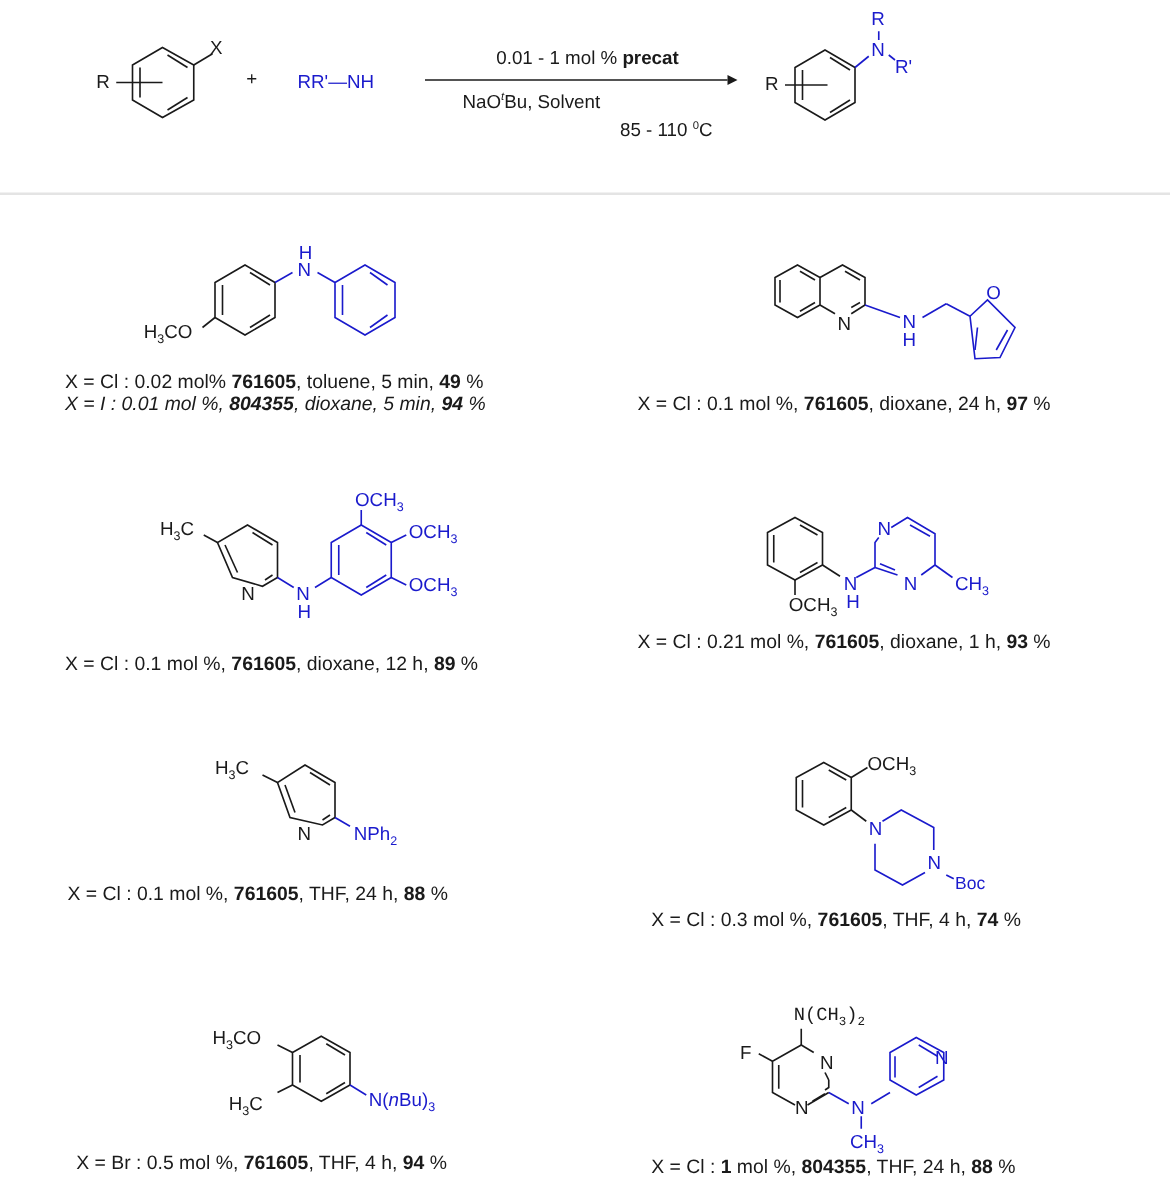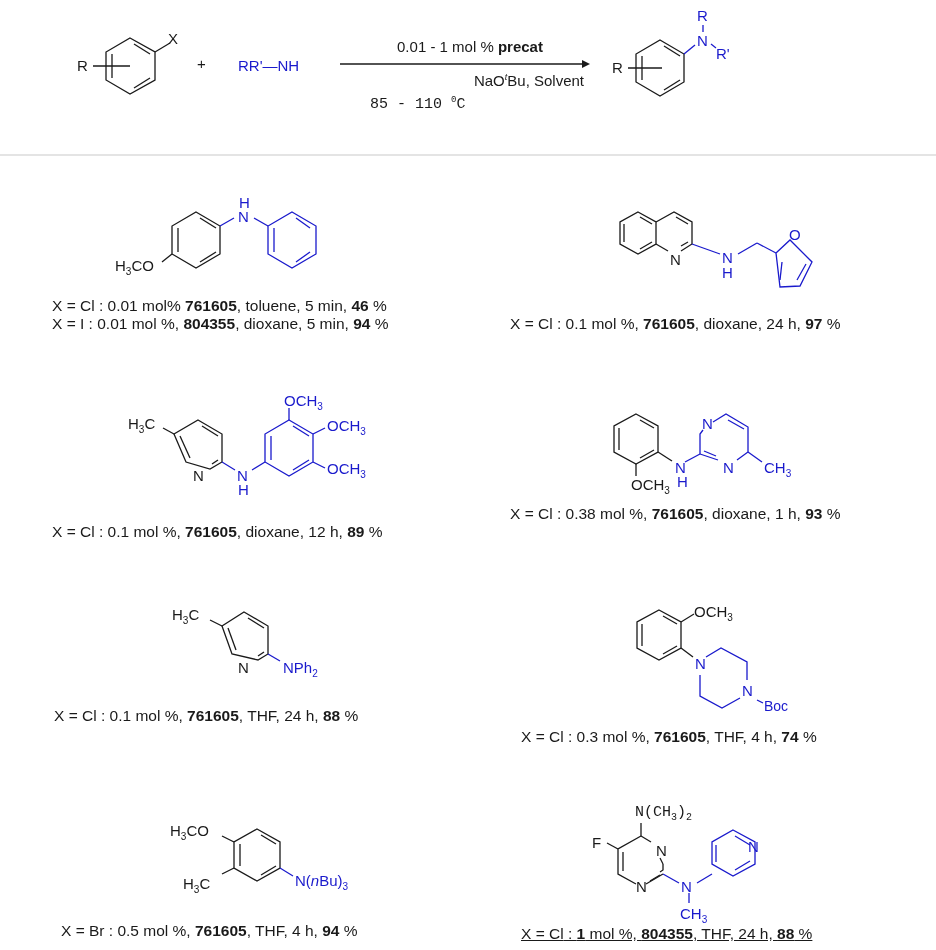--- a/index.html
+++ b/index.html
@@ -176,22 +176,22 @@
     </g>
   </g>
 </svg>
 
 <div class="abs lbl" style="left:77px;top:57px;">R</div>
 <div class="abs lbl" style="left:168px;top:30px;">X</div>
 <div class="abs lbl" style="left:197px;top:55px;">+</div>
 <div class="abs lbl blue" style="left:238px;top:57px;">RR'—NH</div>
 
 <div class="abs lbl" style="left:370px;top:38px;width:200px;text-align:center;"><span>0.01 - 1 mol % </span><b>precat</b></div>
-<div class="abs lbl" style="left:384px;top:72px;width:200px;text-align:right;"><span>NaO</span><sup style="font-size:9px;font-style:italic;">t</sup><span>Bu, Solvent</span></div>
-<div class="abs lbl" style="left:370px;top:95px;width:200px;text-align:left;font-family:Liberation Mono, monospace;"><span>85 - 110 </span><sup style="font-size:9px;">0</sup><span>C</span></div>
+<div class="abs lbl" style="left:370px;top:72px;width:200px;text-align:left;"><span>NaO</span><sup style="font-size:9px;font-style:italic;">t</sup><span>Bu, Solvent</span></div>
+<div class="abs lbl" style="left:370px;top:95px;width:200px;text-align:right;"><span>85 - 110 </span><sup style="font-size:9px;">0</sup><span>C</span></div>
 
 <div class="abs lbl" style="left:612px;top:59px;">R</div>
 <div class="abs lbl blue" style="left:697px;top:7px;">R</div>
 <div class="abs lbl blue" style="left:697px;top:32px;">N</div>
 <div class="abs lbl blue" style="left:716px;top:45px;">R'</div>
 
 <div class="sep"></div>
 
 <div class="abs lbl" style="left:115px;top:257px;">H<sub style="font-size:10px;">3</sub>CO</div>
 <div class="abs lbl blue" style="left:239px;top:194px;">H</div>
@@ -231,28 +231,28 @@
 <div class="abs lbl blue" style="left:295px;top:872px;text-align:center;">N(<i>n</i>Bu)<sub style="font-size:10px;">3</sub></div>
 
 <div class="abs lbl" style="left:635px;top:804px;font-family:Liberation Mono, monospace;">N(CH<sub style="font-size:10px;">3</sub>)<sub style="font-size:10px;">2</sub></div>
 <div class="abs lbl" style="left:592px;top:834px;">F</div>
 <div class="abs lbl" style="left:656px;top:842px;">N</div>
 <div class="abs lbl" style="left:636px;top:878px;">N</div>
 <div class="abs lbl blue" style="left:681px;top:878px;">N</div>
 <div class="abs lbl blue" style="left:680px;top:905px;">CH<sub style="font-size:10px;">3</sub></div>
 <div class="abs lbl blue" style="left:748px;top:838px;">N</div>
 
-<div class="caption" style="left:52px;top:297px;"><span>X = Cl</span><span> : 0.01 mol% </span><b>761605</b><span>, toluene, 5 min, </span><b>46</b><span> %</span></div>
-<div class="caption" style="left:52px;top:315px;"><span>X = I</span><span> : 0.01 mol %, </span><b>804355</b><span>, dioxane, 5 min, </span><b>94</b><span> %</span></div>
+<div class="caption" style="left:52px;top:297px;"><span>X = Cl</span><span> : 0.02 mol% </span><b>761605</b><span>, toluene, 5 min, </span><b>49</b><span> %</span></div>
+<div class="caption" style="left:52px;top:315px;font-style:italic;"><span>X = I</span><span> : 0.01 mol %, </span><b>804355</b><span>, dioxane, 5 min, </span><b>94</b><span> %</span></div>
 
 <div class="caption" style="left:510px;top:315px;"><span>X = Cl</span><span> : 0.1 mol %, </span><b>761605</b><span>, dioxane, 24 h, </span><b>97</b><span> %</span></div>
 
 <div class="caption" style="left:52px;top:523px;"><span>X = Cl</span><span> : 0.1 mol %, </span><b>761605</b><span>, dioxane, 12 h, </span><b>89</b><span> %</span></div>
 
-<div class="caption" style="left:510px;top:505px;"><span>X = Cl</span><span> : 0.38 mol %, </span><b>761605</b><span>, dioxane, 1 h, </span><b>93</b><span> %</span></div>
+<div class="caption" style="left:510px;top:505px;"><span>X = Cl</span><span> : 0.21 mol %, </span><b>761605</b><span>, dioxane, 1 h, </span><b>93</b><span> %</span></div>
 
 <div class="caption" style="left:54px;top:707px;"><span>X = Cl</span><span> : 0.1 mol %, </span><b>761605</b><span>, THF, 24 h, </span><b>88</b><span> %</span></div>
 
 <div class="caption" style="left:521px;top:728px;"><span>X = Cl</span><span> : 0.3 mol %, </span><b>761605</b><span>, THF, 4 h, </span><b>74</b><span> %</span></div>
 
 <div class="caption" style="left:61px;top:922px;"><span>X = Br</span><span> : 0.5 mol %, </span><b>761605</b><span>, THF, 4 h, </span><b>94</b><span> %</span></div>
 
-<div class="caption" style="left:521px;top:925px;text-decoration:underline;"><span>X = Cl</span><span> : </span><b>1</b><span> mol %, </span><b>804355</b><span>, THF, 24 h, </span><b>88</b><span> %</span></div>
+<div class="caption" style="left:521px;top:925px;"><span>X = Cl</span><span> : </span><b>1</b><span> mol %, </span><b>804355</b><span>, THF, 24 h, </span><b>88</b><span> %</span></div>
 
 </body></html>

